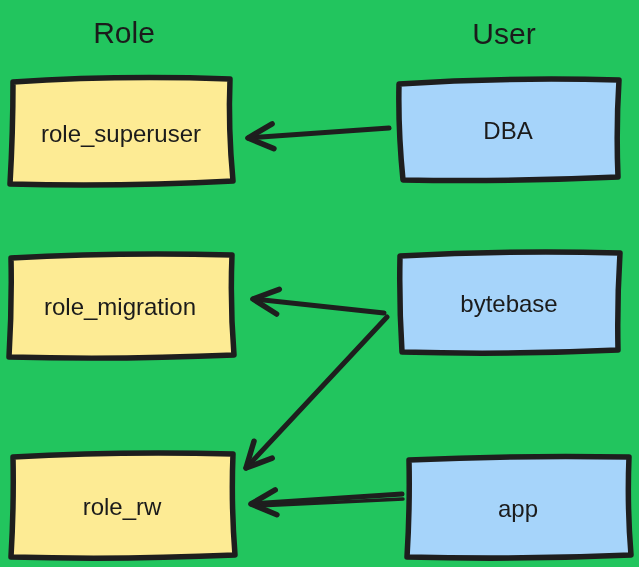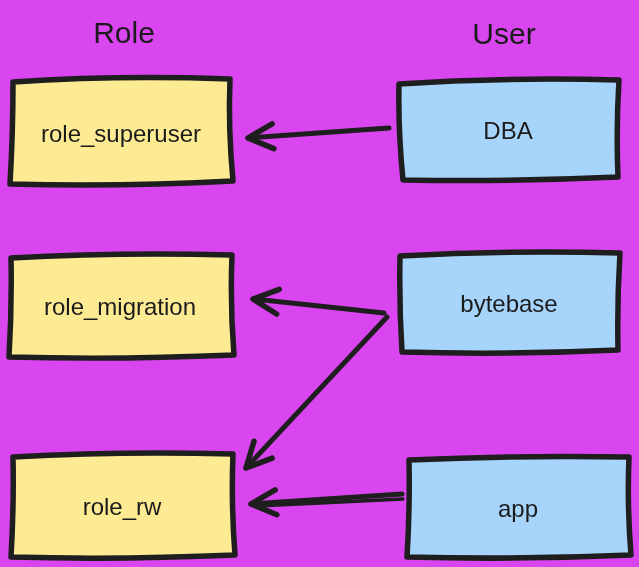--- a/index.html
+++ b/index.html
@@ -4,21 +4,21 @@
 <style>
   html, body {
     margin: 0;
     padding: 0;
     background: #ffffff;
   }
   #stage {
     position: relative;
     width: 639px;
     height: 567px;
-    background: #d946ef;
+    background: #22c55e;
     overflow: hidden;
     font-family: "Liberation Sans", sans-serif;
   }
   svg {
     display: block;
   }
   .hdr {
     font-family: "Liberation Sans", sans-serif;
     font-size: 30px;
     font-weight: 400;

